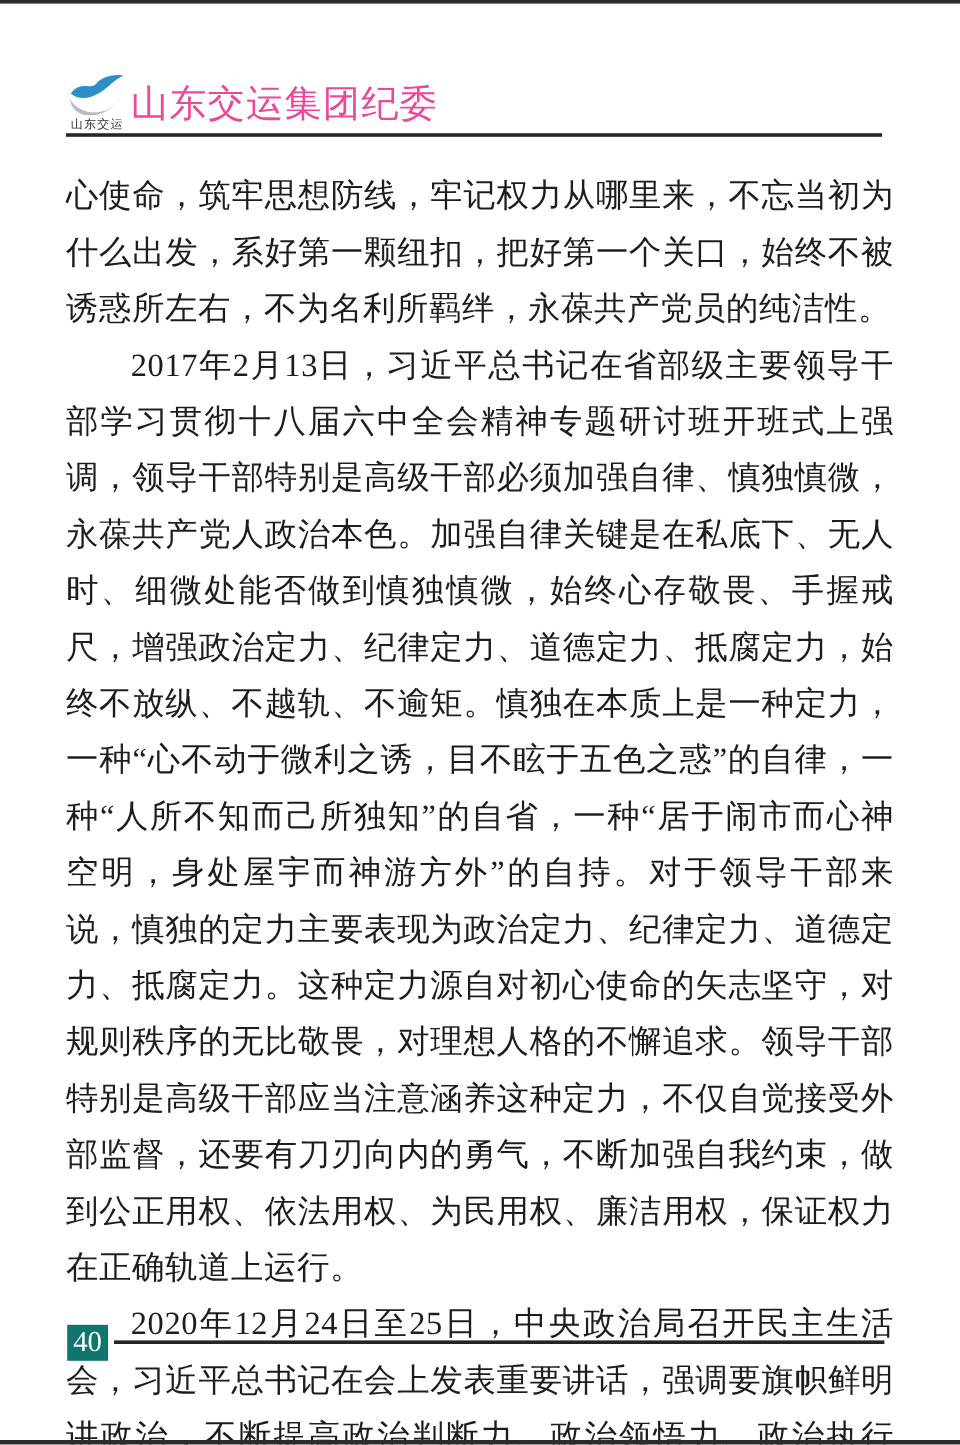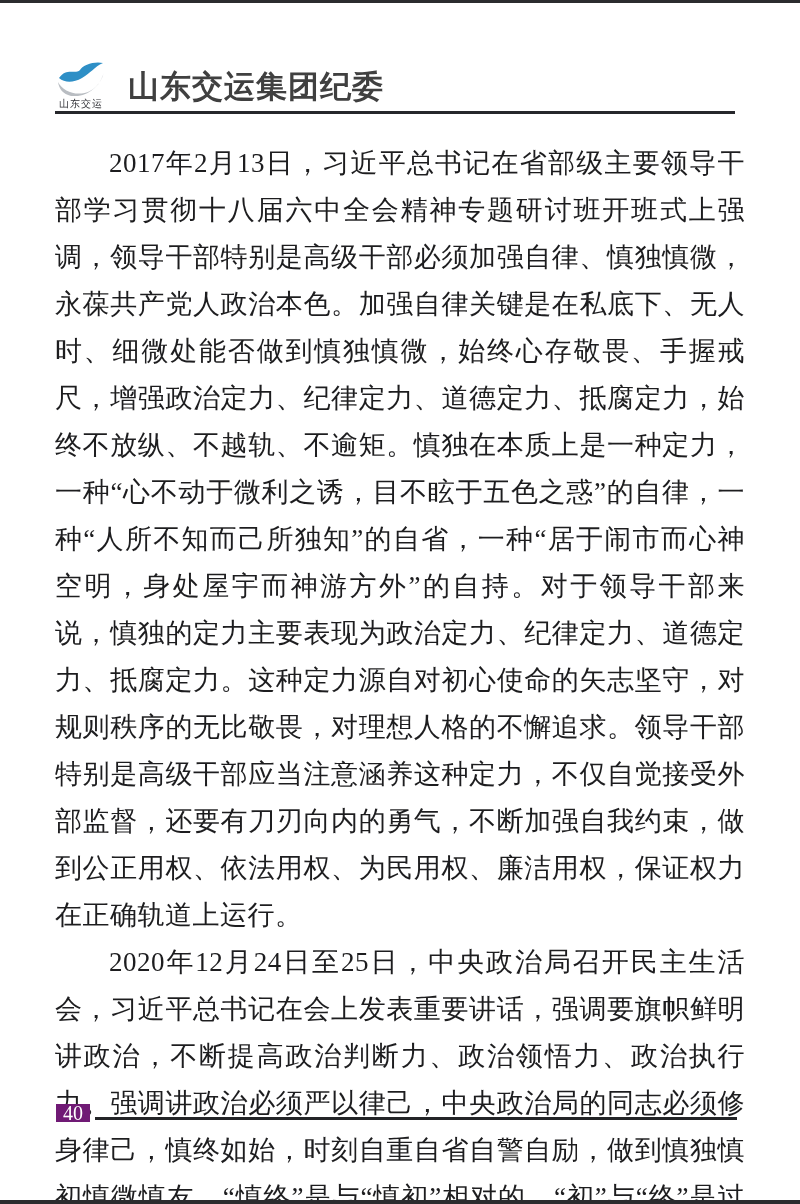--- a/index.html
+++ b/index.html
@@ -11,41 +11,41 @@
   .bottom-border { position:absolute; bottom:0; left:0; width:100%; height:4px; background:#2b2c2e; }
 
   
   .logo { position:absolute; left:53px; top:60px; width:56px; text-align:center; }
   .logo svg { display:block; margin:0 auto; }
   .logo-text {
     display:block; margin-top:1px; font-size:10px; font-weight:normal;
     color:#303136; letter-spacing:1px; white-space:nowrap;
   }
   .header-title {
-    position:absolute; left:128px; top:66px; margin:0;
-    font-size:31px; font-weight:700; color:#404040; letter-spacing:1px;
+    position:absolute; left:109px; top:66px; margin:0;
+    font-size:31px; font-weight:400; color:#ec4899; letter-spacing:1px;
     font-family:"Liberation Sans", sans-serif; white-space:nowrap;
   }
   .header-rule { position:absolute; left:55px; top:111px; width:680px; height:3px; background:#26272b; }
 
   
   .doc-body {
     position:absolute; left:55px; top:140px; width:690px;
     font-family:"Liberation Serif","DejaVu Serif",serif;
     font-size:27px; line-height:47px; color:#1d1d1f;
     text-align:justify; letter-spacing:0.5px;
   }
   .doc-body p { margin:0; }
   .doc-body p.indent { text-indent:2em; }
 
   
   .page-num {
-    position:absolute; left:56px; top:1104px; width:34px; height:18px;
-    background:#701a75; color:#ffffff;
-    font-family:"Liberation Serif","DejaVu Serif",serif; font-size:20px;
+    position:absolute; left:56px; top:1104px; width:34px; height:30px;
+    background:#0f766e; color:#ffffff;
+    font-family:"Liberation Serif","DejaVu Serif",serif; font-size:24px;
     display:flex; align-items:center; justify-content:center;
   }
   .footer-rule { position:absolute; left:95px; top:1117px; width:642px; height:3px; background:#232427; }
 </style>
 </head>
 <body>
 
 <div class="page">
 
   <div class="top-border"></div>
@@ -57,20 +57,21 @@
         <path d="M3,18 C11,7 19,15 24,10 C27,5 38,1 47,3 C38,7 35,13 26,18 C17,23 9,23 3,18 Z" fill="#2e8fc6"></path>
       </svg>
       <span class="logo-text">山东交运</span>
     </div>
     <h1 class="header-title">山东交运集团纪委</h1>
   </header>
 
   <div class="header-rule"></div>
 
   <main class="doc-body">
+    <p>心使命，筑牢思想防线，牢记权力从哪里来，不忘当初为什么出发，系好第一颗纽扣，把好第一个关口，始终不被诱惑所左右，不为名利所羁绊，永葆共产党员的纯洁性。</p>
     <p class="indent">2017年2月13日，习近平总书记在省部级主要领导干部学习贯彻十八届六中全会精神专题研讨班开班式上强调，领导干部特别是高级干部必须加强自律、慎独慎微，永葆共产党人政治本色。加强自律关键是在私底下、无人时、细微处能否做到慎独慎微，始终心存敬畏、手握戒尺，增强政治定力、纪律定力、道德定力、抵腐定力，始终不放纵、不越轨、不逾矩。慎独在本质上是一种定力，一种“心不动于微利之诱，目不眩于五色之惑”的自律，一种“人所不知而己所独知”的自省，一种“居于闹市而心神空明，身处屋宇而神游方外”的自持。对于领导干部来说，慎独的定力主要表现为政治定力、纪律定力、道德定力、抵腐定力。这种定力源自对初心使命的矢志坚守，对规则秩序的无比敬畏，对理想人格的不懈追求。领导干部特别是高级干部应当注意涵养这种定力，不仅自觉接受外部监督，还要有刀刃向内的勇气，不断加强自我约束，做到公正用权、依法用权、为民用权、廉洁用权，保证权力在正确轨道上运行。</p>
     <p class="indent">2020年12月24日至25日，中央政治局召开民主生活会，习近平总书记在会上发表重要讲话，强调要旗帜鲜明讲政治，不断提高政治判断力、政治领悟力、政治执行力。强调讲政治必须严以律己，中央政治局的同志必须修身律己，慎终如始，时刻自重自省自警自励，做到慎独慎初慎微慎友。“慎终”是与“慎初”相对的。“初”与“终”是过程的两端，“慎独”既包括“慎初”也包括“慎终”。然而“慎</p>
   </main>
 
   <footer>
     <div class="page-num">40</div>
     <div class="footer-rule"></div>
   </footer>
 
   <div class="bottom-border"></div>

